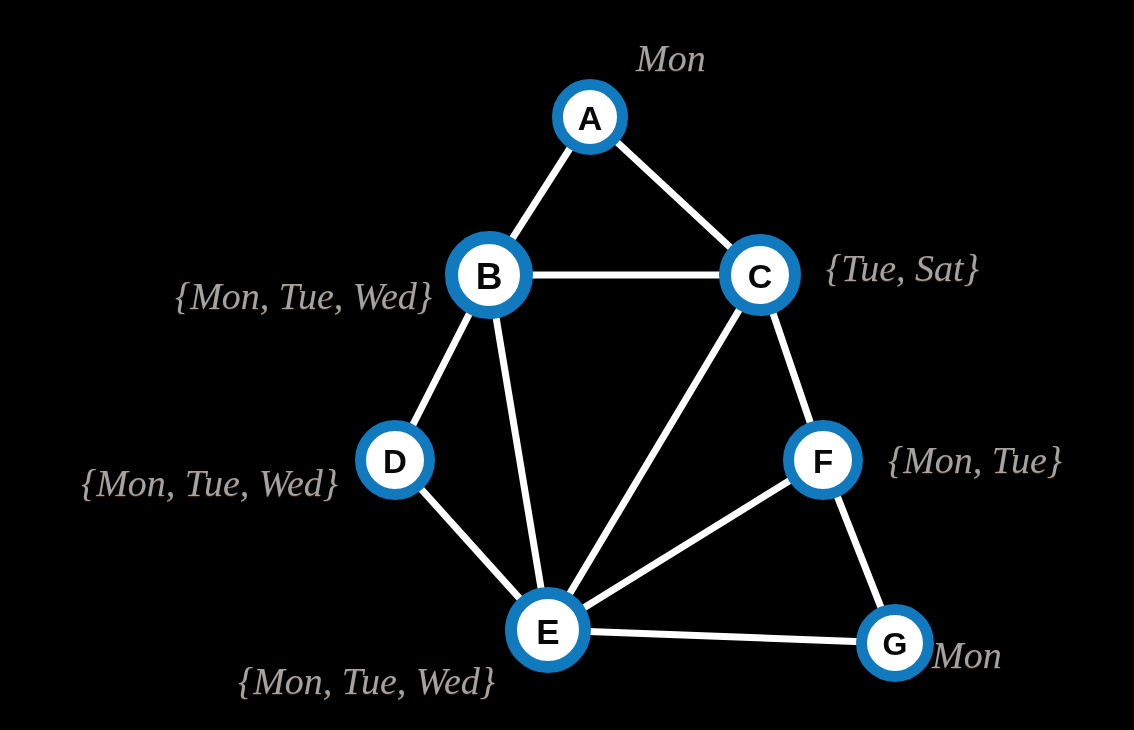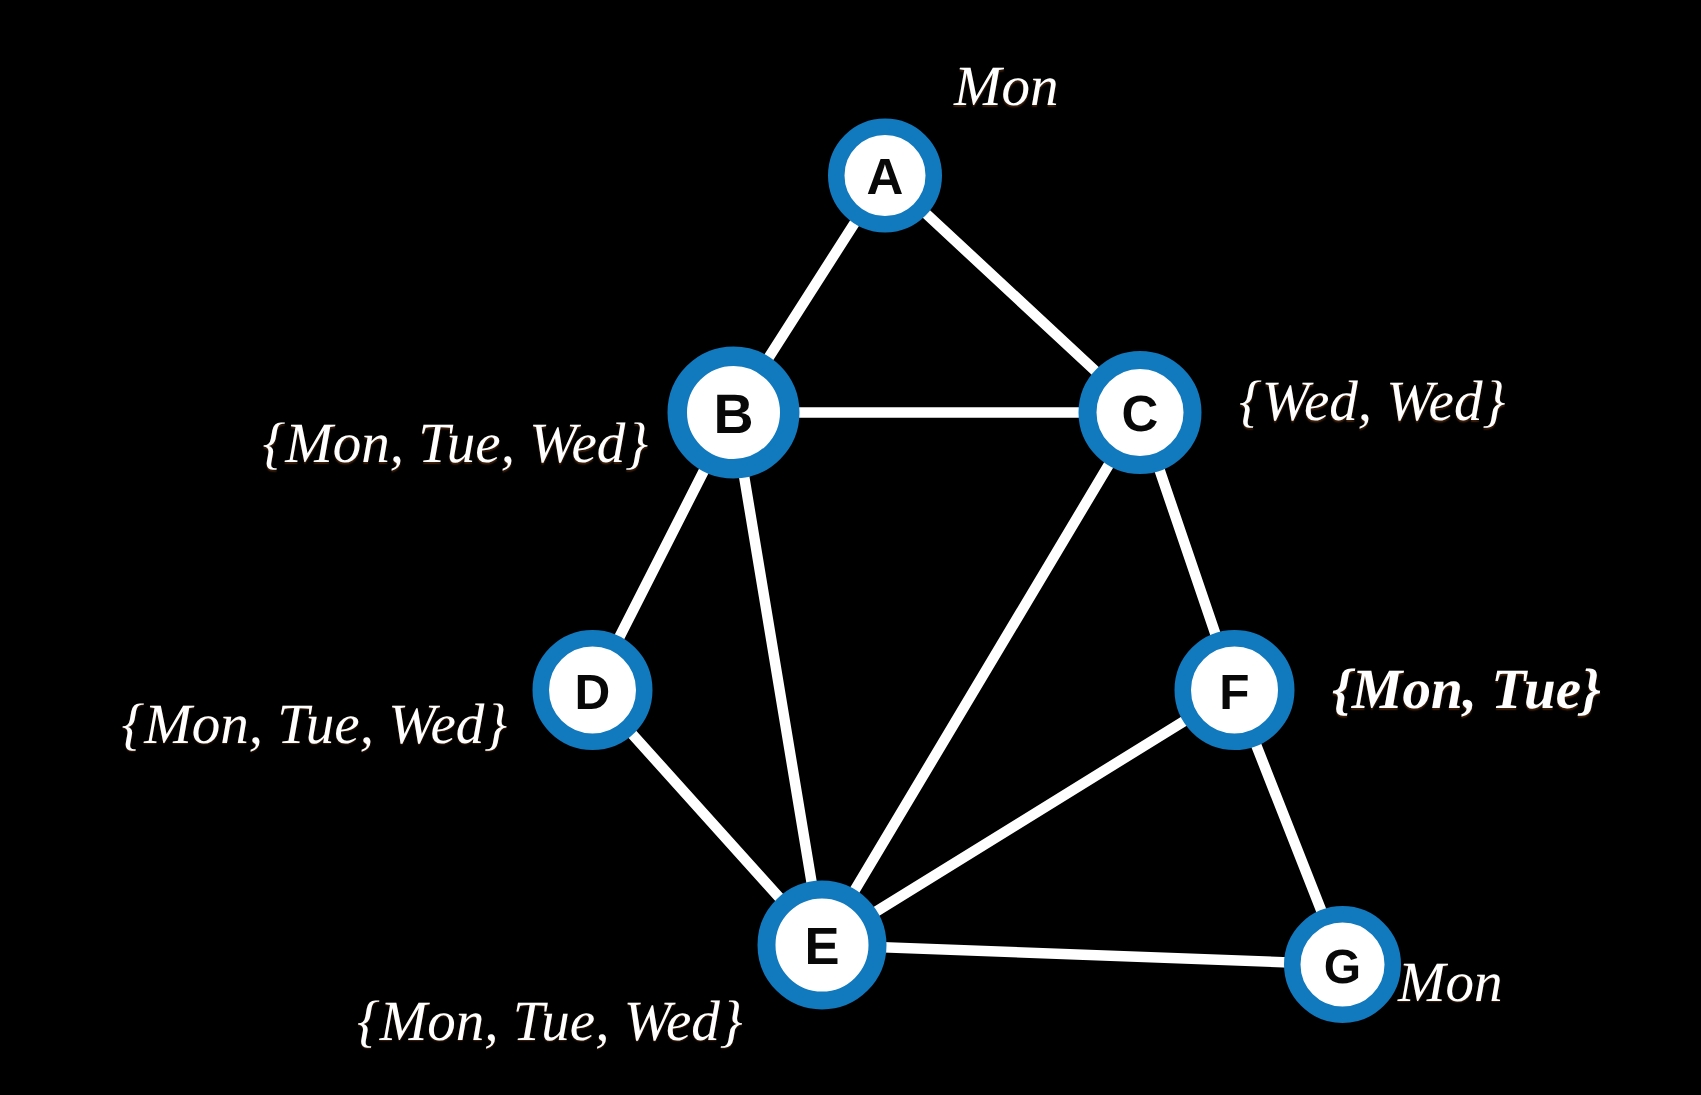--- a/index.html
+++ b/index.html
@@ -35,21 +35,21 @@
   .node-letter {
     fill: #080808;
     font-family: "Liberation Sans", "DejaVu Sans", sans-serif;
     font-weight: bold;
     text-anchor: middle;
     dominant-baseline: central;
     letter-spacing: 0px;
   }
   .domain-label {
     position: absolute;
-    color: #ffffff;
+    color: #a3a3a3;
     font-family: "Liberation Serif", "DejaVu Serif", serif;
     font-style: italic;
     font-size: 38px;
     line-height: 1;
     white-space: nowrap;
     text-shadow: 0 1px 1px rgba(120,60,20,0.55);
   }
   .lbl-right { transform: translate(0, -50%); }
   .lbl-left  { transform: translate(-100%, -50%); margin-top: 28px; }
 </style>
@@ -98,19 +98,19 @@
         </g>
         <g>
           <circle cx="895" cy="643" r="33.5" class="node-ring" stroke-width="11" fill="#ffffff" stroke="#1179bd"></circle>
           <text x="895" y="644" class="node-letter" font-size="32" fill="#080808">G</text>
         </g>
       </g>
   </svg>
   <div id="label-layer">
       <div class="domain-label lbl-right" style="left: 636px; top: 58px;">Mon</div>
       <div class="domain-label lbl-left" style="left: 432px; top: 268px;">{Mon, Tue, Wed}</div>
-      <div class="domain-label lbl-right" style="left: 826px; top: 268px;">{Wed, Wed}</div>
+      <div class="domain-label lbl-right" style="left: 826px; top: 268px;">{Tue, Sat}</div>
       <div class="domain-label lbl-left" style="left: 338px; top: 455px;">{Mon, Tue, Wed}</div>
       <div class="domain-label lbl-left" style="left: 495px; top: 653px;">{Mon, Tue, Wed}</div>
-      <div class="domain-label lbl-right" style="left: 888px; top: 460px; font-weight: bold;">{Mon, Tue}</div>
+      <div class="domain-label lbl-right" style="left: 888px; top: 460px;">{Mon, Tue}</div>
       <div class="domain-label lbl-right" style="left: 932px; top: 655px;">Mon</div>
     </div>
 </div>
 
 </body></html>

